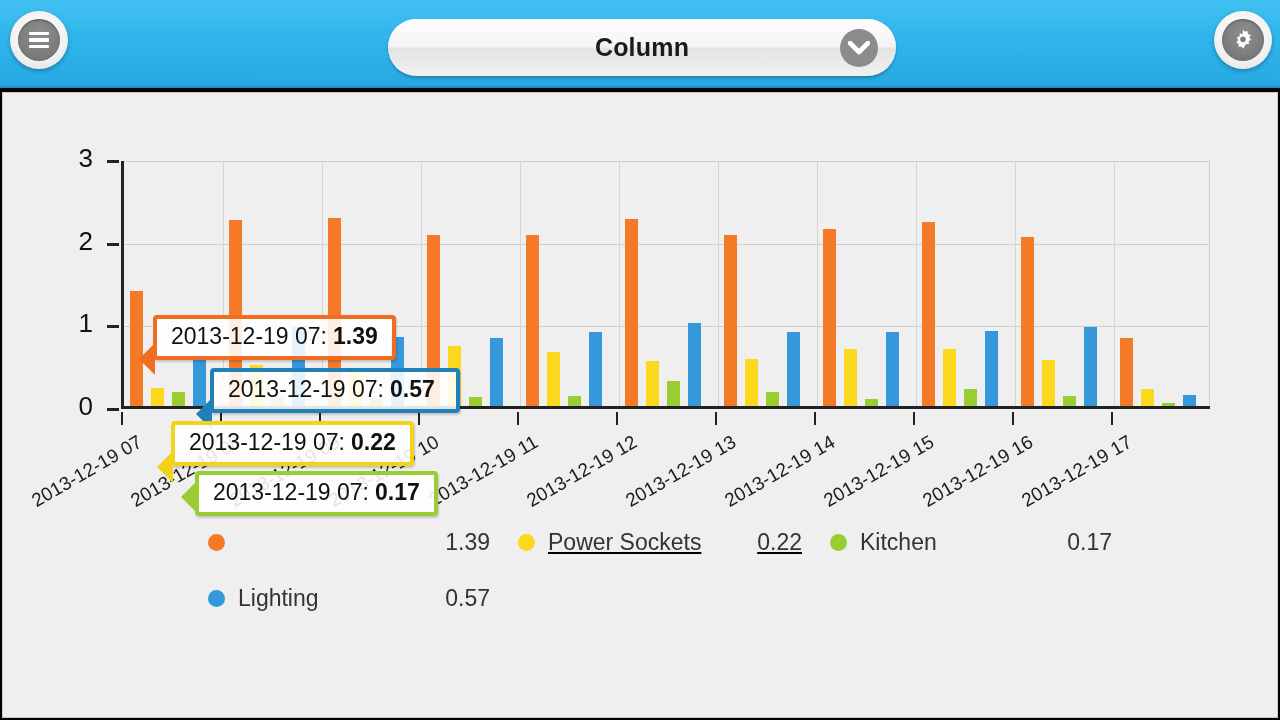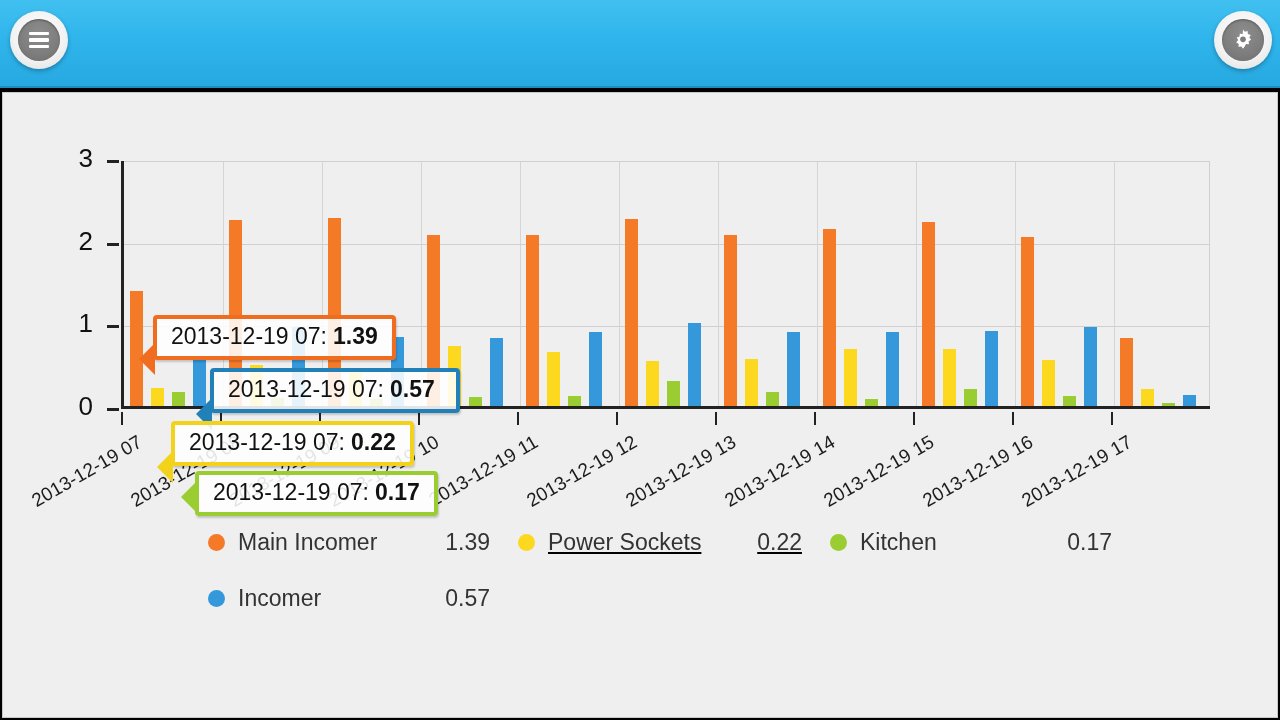--- a/index.html
+++ b/index.html
@@ -113,20 +113,28 @@
     <div class="round-btn" id="menu-btn">
       <div class="inner">
         <div class="bars-glyph">
             <i></i>
             <i></i>
             <i></i>
           </div>
       </div>
     </div>
 
+    <div class="title-pill">
+      <div class="label">Column</div>
+      <div class="pill-chevron">
+        <svg width="22" height="14" viewBox="0 0 22 14">
+            <path d="M2 2 L11 11 L20 2" stroke="#ffffff" stroke-width="4.6" fill="none" stroke-linecap="round" stroke-linejoin="round"></path>
+          </svg>
+      </div>
+    </div>
 
     <div class="round-btn" id="settings-btn">
       <div class="inner">
         <svg width="26" height="26" viewBox="0 0 24 24">
           <path fill="#ffffff" d="M12 2.2l1.6 2.2 2.6-.7.3 2.7 2.6.9-1.3 2.4 1.7 2.1-2.3 1.4.3 2.7-2.7-.2-1.3 2.4L12 20l-1.5-1.9-2.7.2.3-2.7-2.3-1.4 1.7-2.1L6.2 9.7l2.6-.9.3-2.7 2.6.7z"></path>
           <circle cx="12" cy="11.4" r="2.6" fill="#7d7d7d"></circle>
         </svg>
       </div>
     </div>
   </div>
@@ -252,37 +260,36 @@
             <span class="tv">0.17</span>
           </div>
           <div class="tip-arrow" style="left: 178px; top: 388px; border-top: 16px solid transparent; border-bottom: 16px solid transparent; border-right: 16px solid rgb(154, 205, 50);"></div>
         </div>
     </div>
 
     <div class="legend">
       <div class="legend-row" id="legend-row-1" style="left:205px; top:0;">
           <div class="legend-item" style="width: 310px;">
             <span class="legend-dot" style="background: rgb(244, 122, 40);"></span>
-            <span class="legend-name">Main Incomer</span>
             <span class="legend-val" style="margin-left: auto; margin-right: 28px;">1.39</span>
           </div>
           <div class="legend-item" style="width: 312px; text-decoration: underline;">
             <span class="legend-dot" style="background: rgb(252, 217, 31);"></span>
             <span class="legend-name">Power Sockets</span>
             <span class="legend-val" style="margin-left: auto; margin-right: 28px;">0.22</span>
           </div>
           <div class="legend-item" style="width: 310px;">
             <span class="legend-dot" style="background: rgb(154, 205, 50);"></span>
             <span class="legend-name">Kitchen</span>
             <span class="legend-val" style="margin-left: auto; margin-right: 28px;">0.17</span>
           </div>
         </div>
       <div class="legend-row" id="legend-row-2" style="left:205px; top:56px;">
           <div class="legend-item" style="width: 310px;">
             <span class="legend-dot" style="background: rgb(52, 152, 219);"></span>
-            <span class="legend-name">Incomer</span>
+            <span class="legend-name">Lighting</span>
             <span class="legend-val" style="margin-left: auto; margin-right: 28px;">0.57</span>
           </div>
         </div>
     </div>
 
   </div>
 </div>
 
 </body></html>

